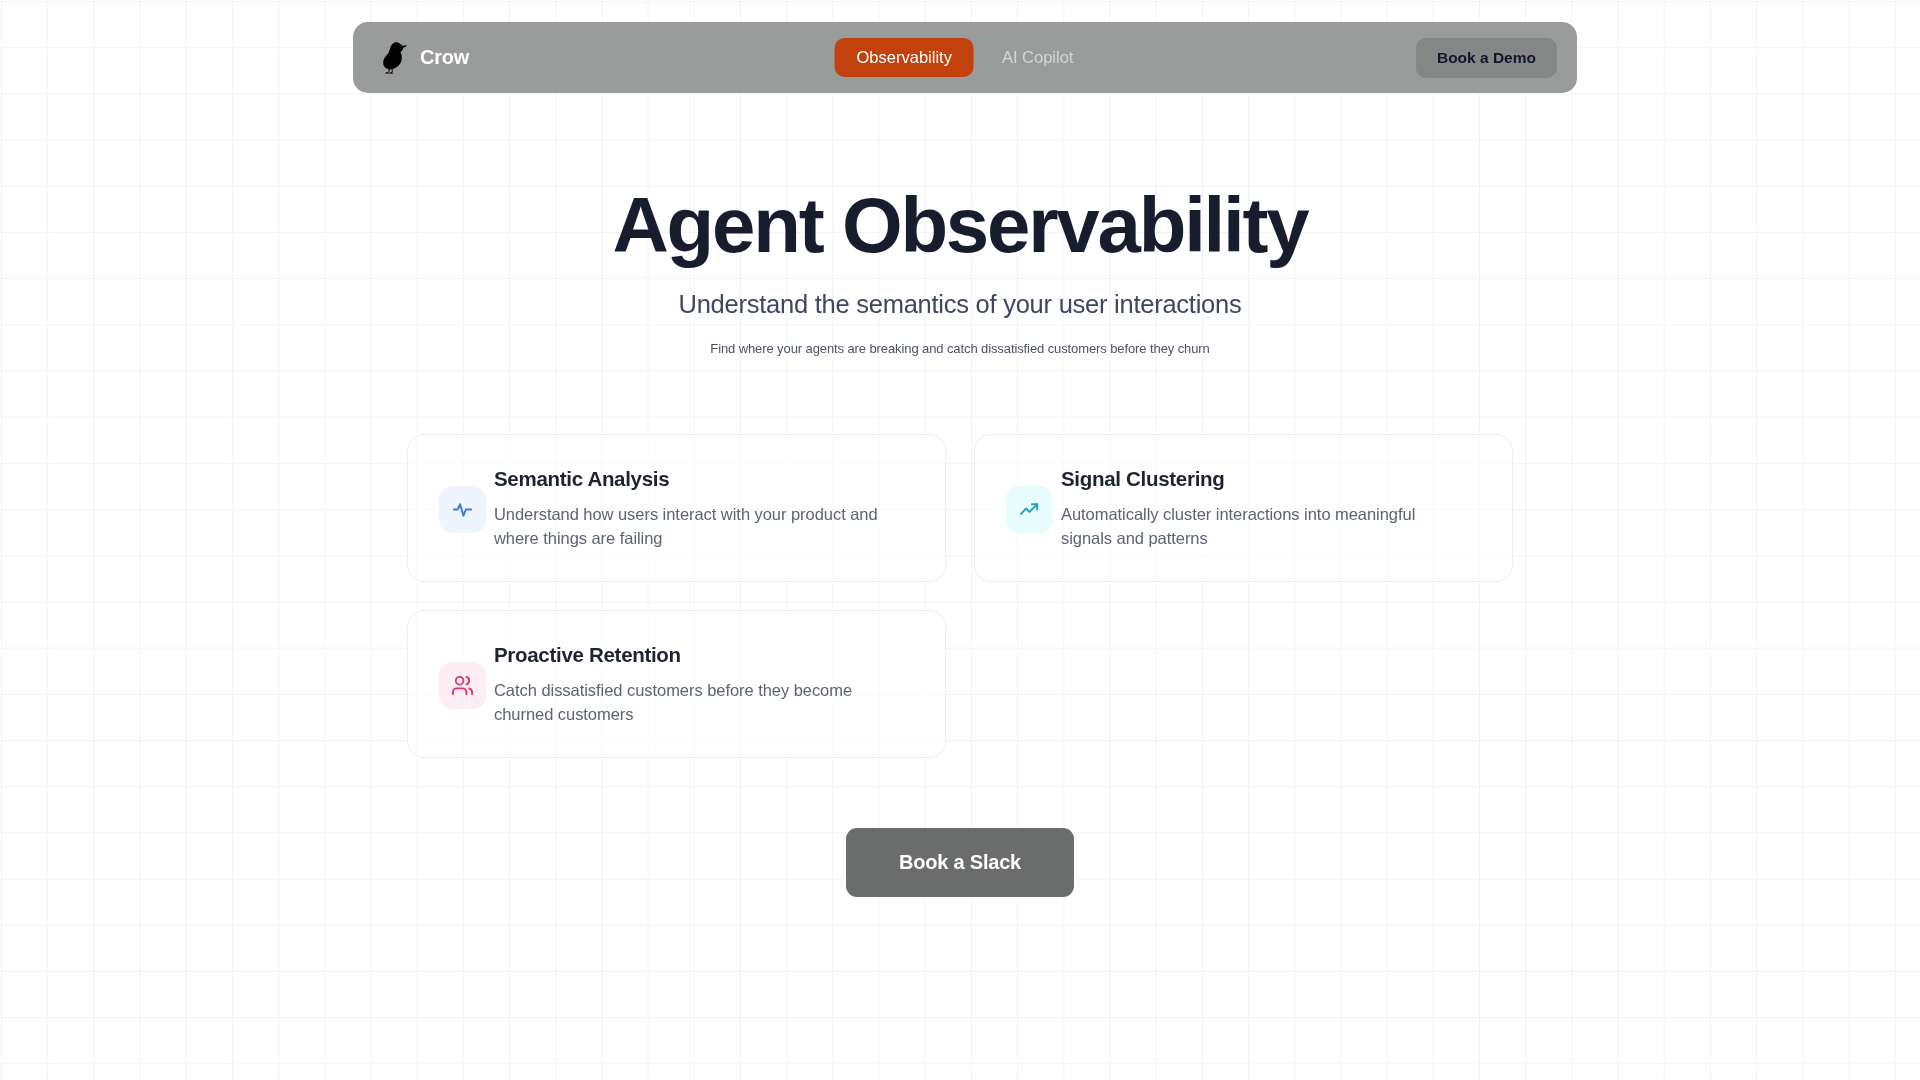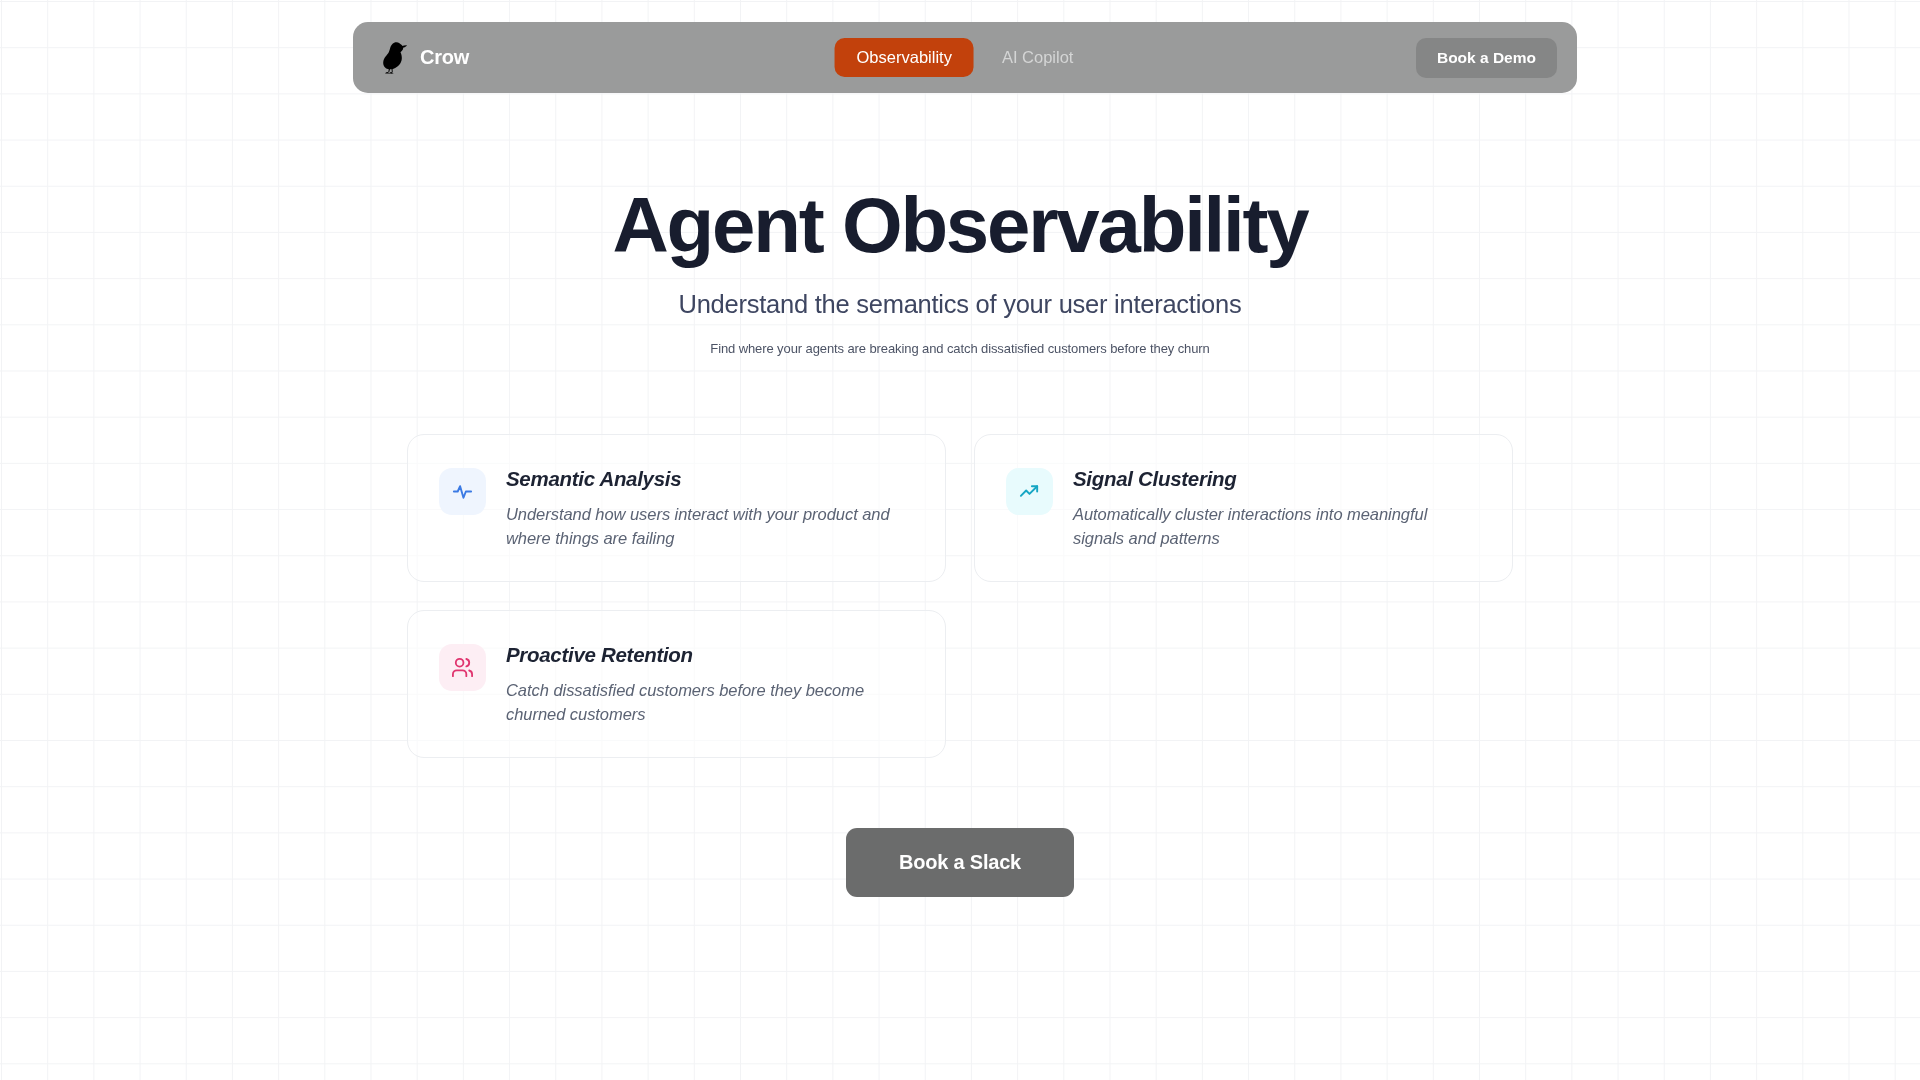--- a/index.html
+++ b/index.html
@@ -77,21 +77,21 @@
     background: #c2410c;
     color: #ffffff;
   }
   .nav-tab.inactive { color: #d4d5d5; }
 
   .demo-btn {
     position: absolute;
     right: 20px;
     font-size: 15.5px;
     font-weight: bold;
-    color: #ffffff;
+    color: #0f172a;
     background: #858686;
     border: none;
     border-radius: 10px;
     padding: 11px 21px;
     cursor: pointer;
     font-family: inherit;
     white-space: nowrap;
   }
 
   
@@ -132,24 +132,23 @@
     display: grid;
     grid-template-columns: 539px 539px;
     gap: 28px;
   }
   .card {
     background: rgba(255,255,255,0.55);
     border: 1px solid #eceef1;
     border-radius: 17px;
     padding: 31px 30px 31px 31px;
     display: flex;
-    gap: 20px;
-    align-items: flex-start;
+    gap: 8px;
+    align-items: center;
     min-height: 146px;
-    font-style: italic;
   }
   .icon-tile {
     flex: 0 0 auto;
     width: 47px;
     height: 47px;
     border-radius: 13px;
     display: flex;
     align-items: center;
     justify-content: center;
     margin-top: 2px;

